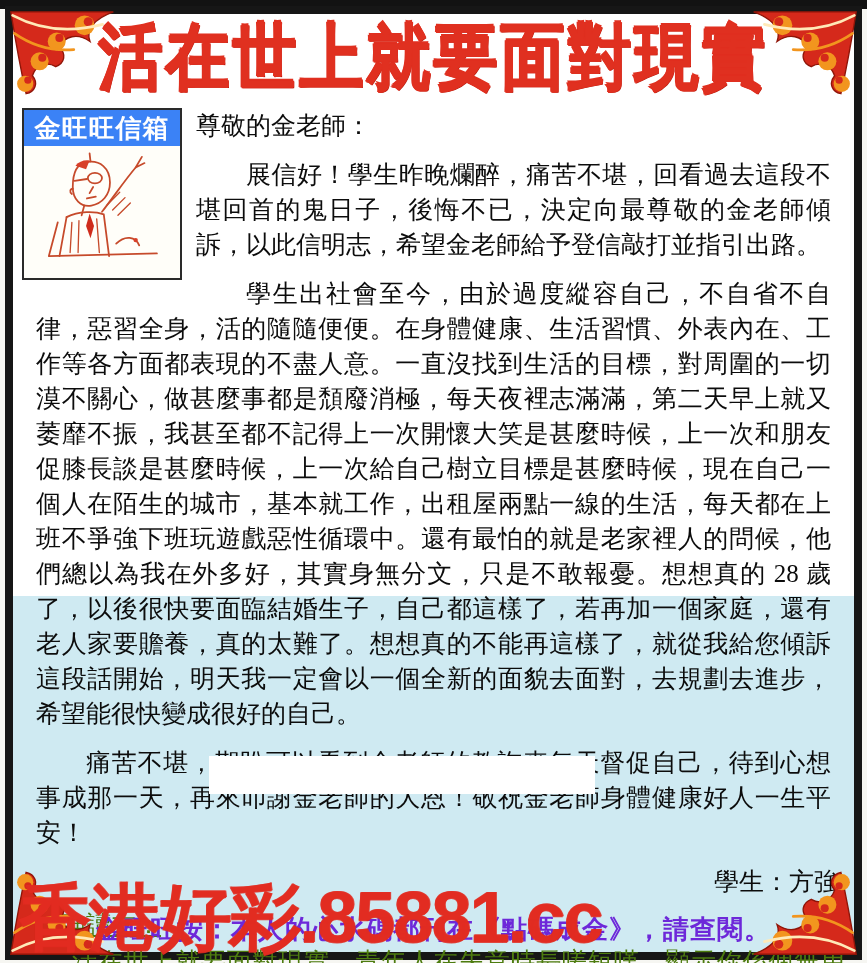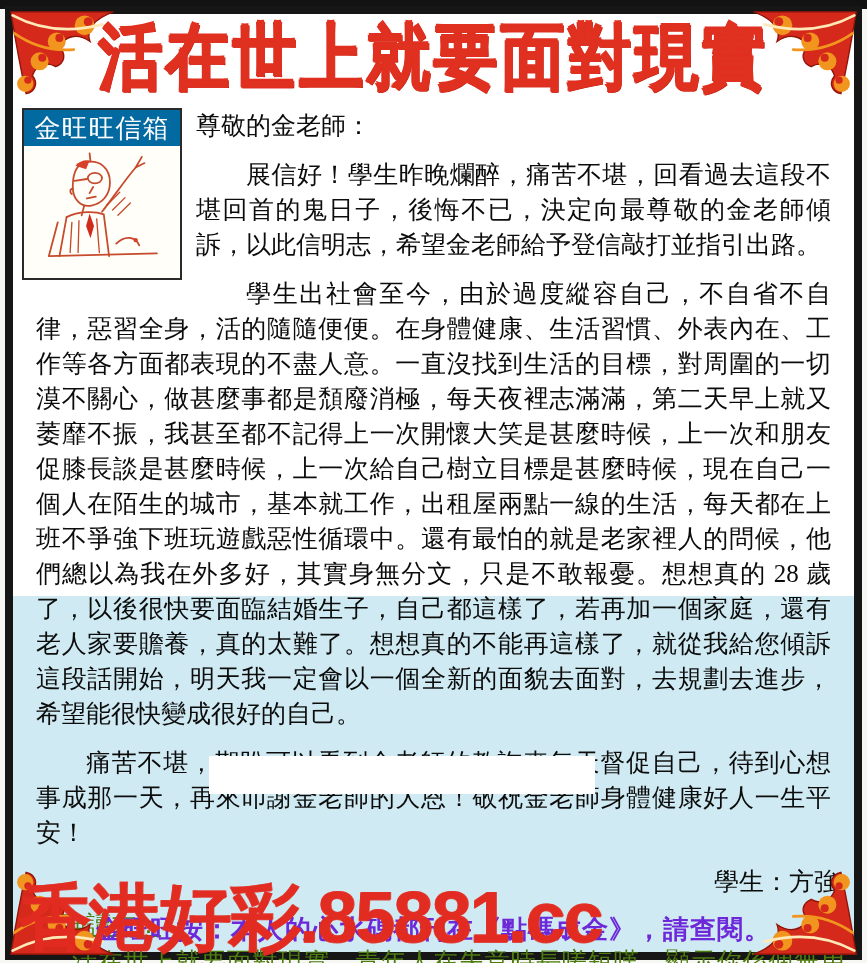--- a/index.html
+++ b/index.html
@@ -30,21 +30,21 @@
   .orn-bl{bottom:-4px;left:-4px;transform:scaleY(-1);}
   .orn-br{bottom:-4px;right:-4px;transform:scale(-1,-1);}
 
   
   .body-text{padding:2px 9px 0 9px;font-size:25px;line-height:35px;color:#0c0c0c;text-align:justify;}
   .mailbox{
     float:left;width:160px;height:172px;margin:4px 14px 2px 0;
     border:2px solid #2a2a2a;background:#fffef9;box-sizing:border-box;
   }
   .mailbox-header{
-    background:#0369a1;color:#ffffff;font-weight:normal;font-size:26px;line-height:36px;
+    background:#3b82f6;color:#ffffff;font-weight:bold;font-size:26px;line-height:36px;
     text-align:center;letter-spacing:1px;font-family:"Liberation Sans","DejaVu Sans",sans-serif;
   }
   .mailbox-figure{height:128px;display:flex;align-items:center;justify-content:center;}
   .mailbox-figure svg{width:150px;height:124px;display:block;}
   .para{margin:14px;text-indent:2em;}
   .salutation{margin:4px;text-indent:0;}
   .sig-right{margin:14px 0 0 0;text-align:right;padding-right:6px;}
 
   
   .reply-block{padding:4px 9px 0 9px;font-size:25px;line-height:35px;color:#4d7c0f;text-decoration:underline;}

